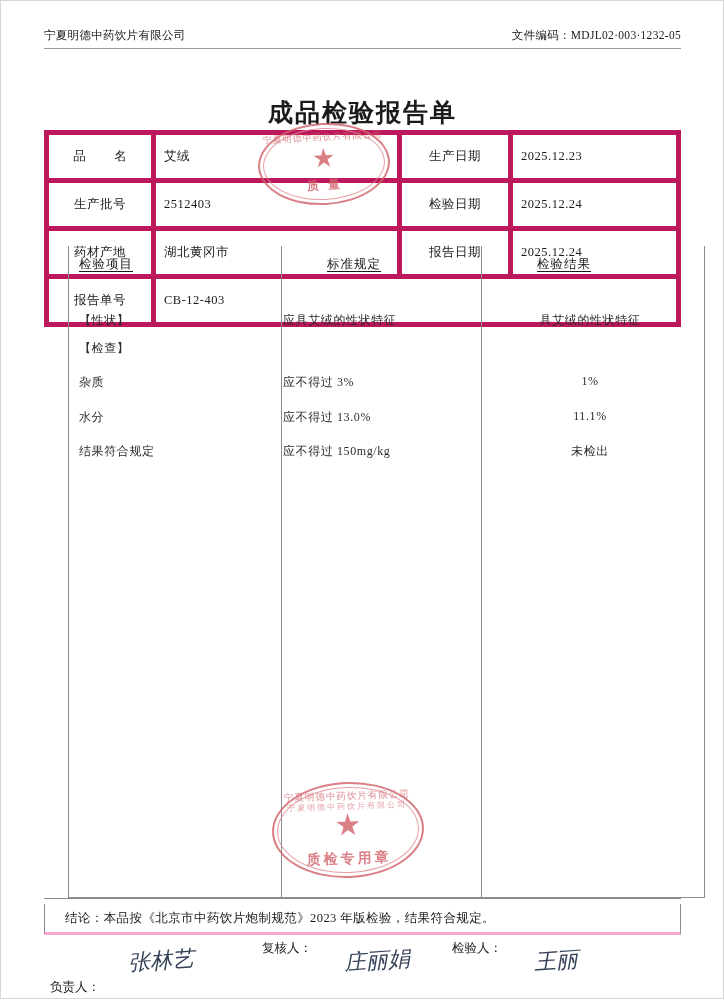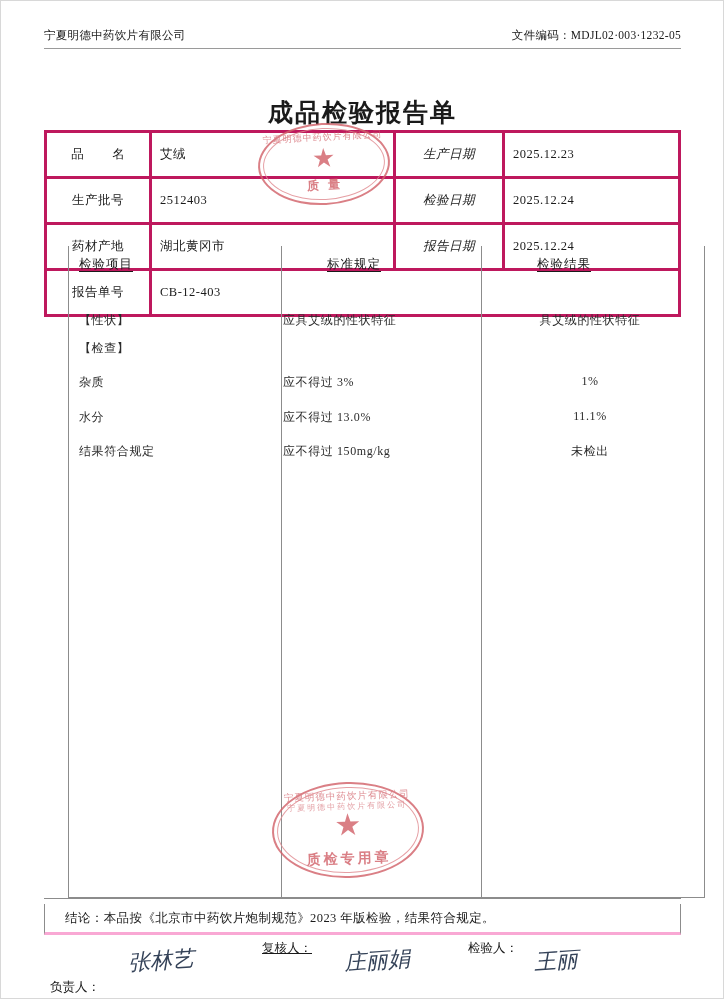--- a/index.html
+++ b/index.html
@@ -55,38 +55,38 @@
   
   .tbl {
     position: absolute;
     left: 44px;
     top: 130px;
     width: 637px;
     border-collapse: collapse;
     table-layout: fixed;
   }
   .tbl td {
-    border: 3px solid #be185d;
+    border: 5px solid #be185d;
     font-size: 12.5px;
     padding: 7px 8px;
     height: 29px;
     vertical-align: middle;
     letter-spacing: 0.5px;
   }
   .lbl {
     width: 86px;
     text-align: center;
     white-space: nowrap;
   }
   .lbl.spaced {
     letter-spacing: 8px;
     text-indent: 8px;
   }
   .val-left { width: 225px; }
-  .lbl2 { width: 90px; text-align: center; white-space: nowrap; font-style: italic;}
+  .lbl2 { width: 90px; text-align: center; white-space: nowrap;}
   .val-right { }
   .reportno-val { text-align: left; padding-left: 10px; }
   
   .items {
     position: absolute;
     left: 44px;
     top: 246px;
     width: 637px;
     height: 652px;
     border: 1px solid #8c8c8c;
@@ -161,22 +161,22 @@
     width: 637px;
     height: 58px;
     font-size: 12.5px;
   }
   .sig {
     position: absolute;
     top: 0;
     white-space: nowrap;
   }
   .sig.s1 { left: 6px; margin-top: 39px; }
-  .sig.s2 { left: 218px; text-decoration: underline; }
-  .sig.s3 { left: 424px; }
+  .sig.s2 { left: 218px; }
+  .sig.s3 { left: 408px; }
   .sig-name {
     position: absolute;
     top: 6px;
     font-family: "Liberation Serif", serif;
     font-size: 22px;
     color: #23324a;
     font-style: italic;
     transform: rotate(-4deg);
     opacity: 0.92;
     white-space: nowrap;

